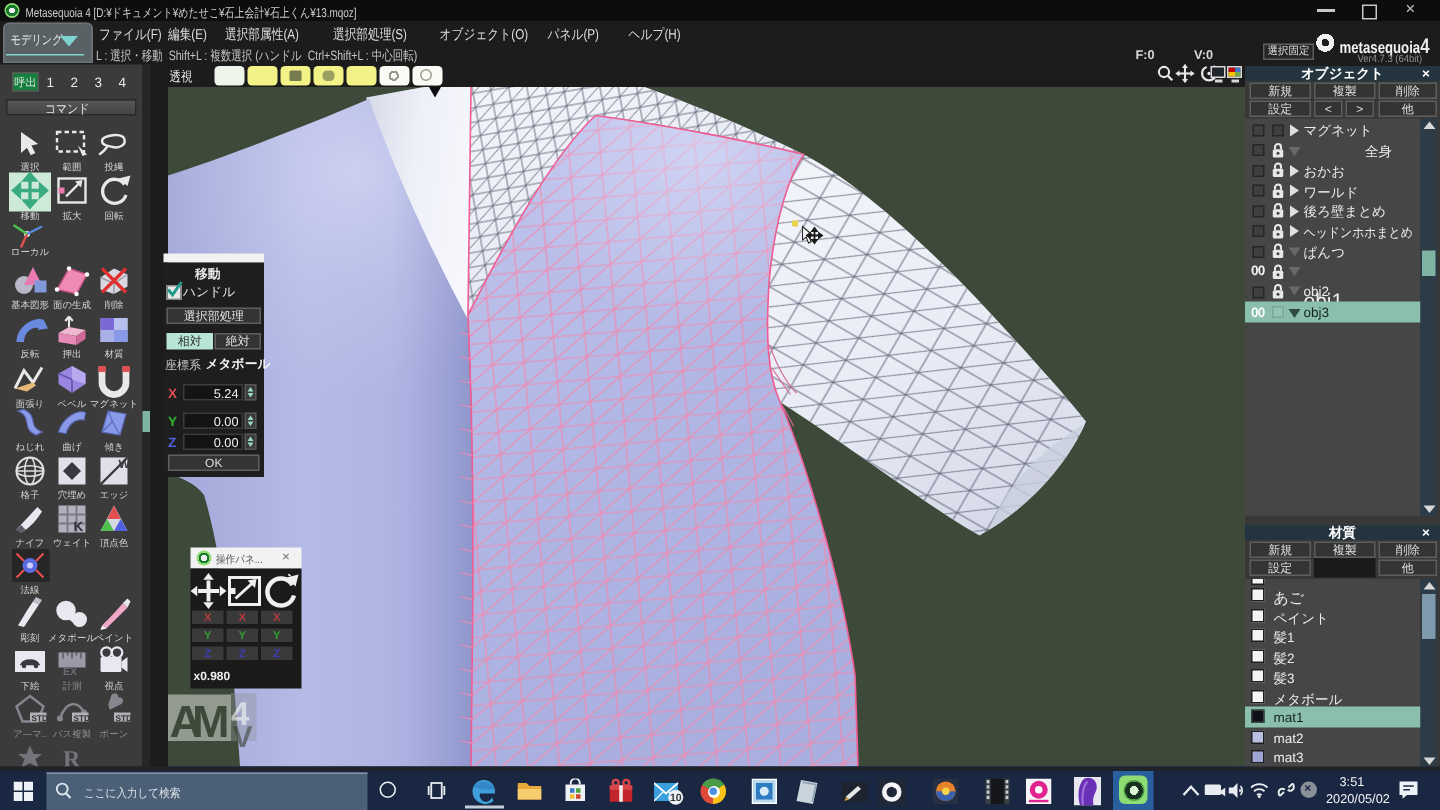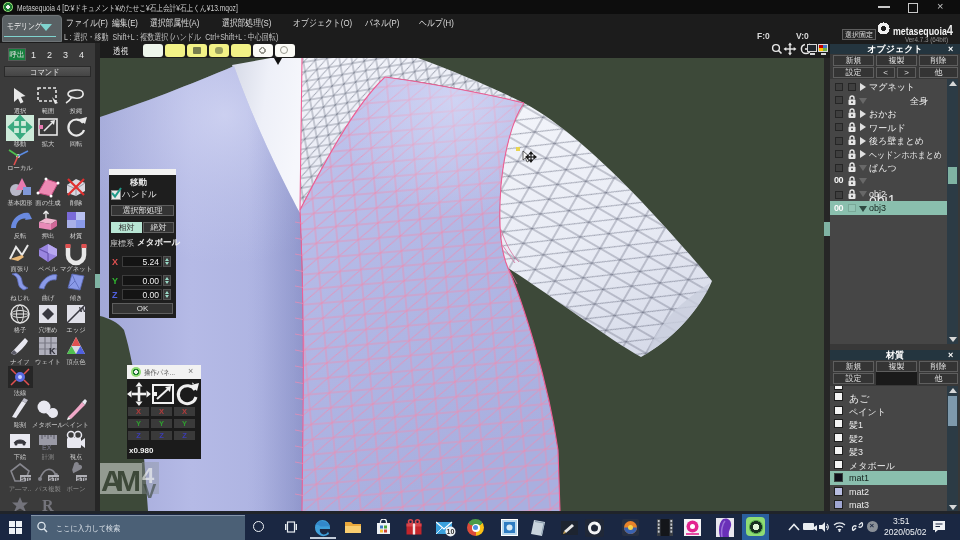--- a/index.html
+++ b/index.html
@@ -309,21 +309,21 @@
         <circle cx="36" cy="7" r="4.6" fill="none" stroke="#e8e8e8" stroke-width="1.5" stroke-dasharray="20 9"></circle>
         <path d="M39,1.5l3.4,1.2-2.6,2.4z" fill="#e8e8e8"></path>
         <circle cx="36" cy="7" r="1.1" fill="#e8e8e8"></circle>
       </g>
 </svg>
 <div class="ab" style="left:807px;top:44px;width:10px;height:8px;border:1.5px solid #d8d8d8;background:#20262c;box-sizing:border-box"></div>
 <div class="ab" style="left:810px;top:53px;width:5px;height:2px;background:#d8d8d8"></div>
 <div class="ab" style="left:818px;top:44px;width:10px;height:8px;border:1.5px solid #d8d8d8;box-sizing:border-box;background:conic-gradient(#4472c4 0 25%,#70ad47 0 50%,#ffc000 0 75%,#c00000 0)"></div>
 <div class="ab" style="left:821px;top:53px;width:5px;height:2px;background:#d8d8d8"></div>
 
-<div id="vp" class="ab" style="left:100px;top:58px;width:724px;height:453px;background:#1d4ed8">
+<div id="vp" class="ab" style="left:112px;top:58px;width:724px;height:453px;background:#1d4ed8">
 <svg width="724" height="453" viewBox="100 58 724 453">
 <defs>
 <linearGradient id="gBody" x1="0" y1="0" x2="1" y2="0">
  <stop offset="0" stop-color="#a2a8d8"></stop>
             <stop offset="0.45" stop-color="#b5bae6"></stop>
             <stop offset="0.8" stop-color="#aeb4e2"></stop>
             <stop offset="1" stop-color="#a0a6d8"></stop>
 </linearGradient>
 <linearGradient id="gPanel" x1="0" y1="0" x2="0.3" y2="1">
  <stop offset="0" stop-color="#c2c6ee"></stop>

